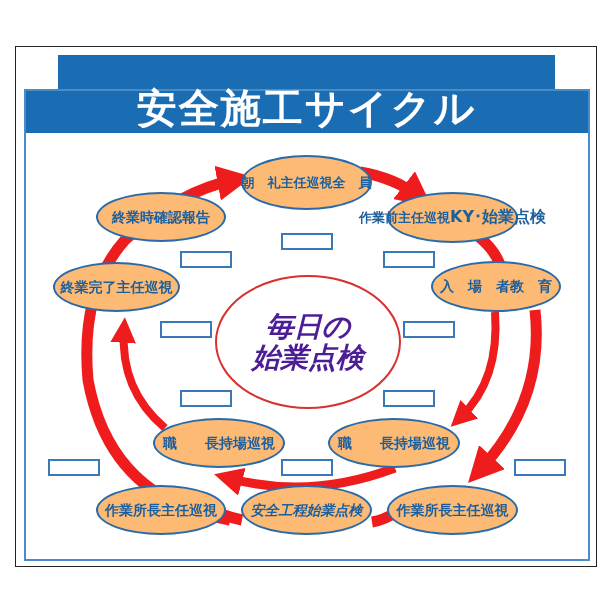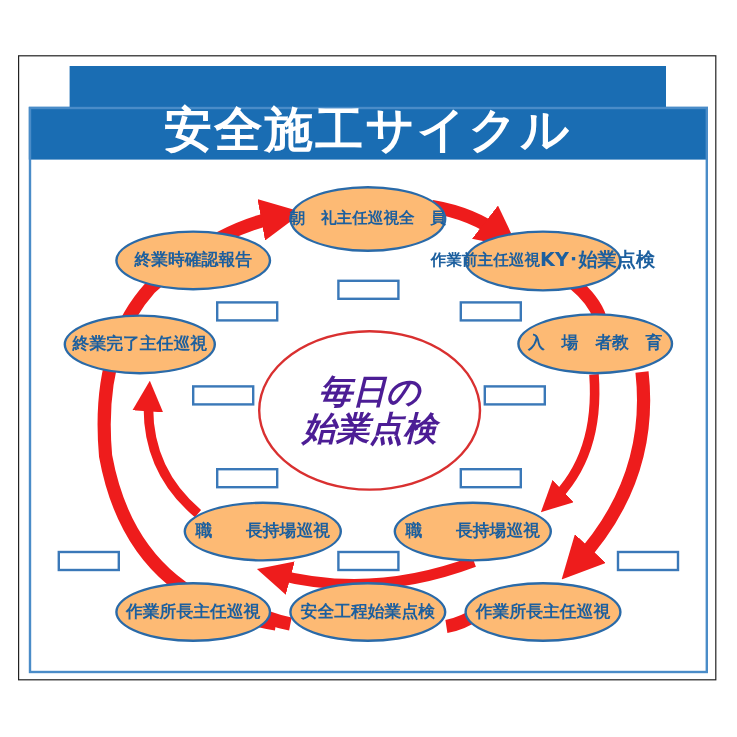--- a/index.html
+++ b/index.html
@@ -82,21 +82,21 @@
   <span>教　育</span>
 </div>
 <div class="node n14" style="left:328px;top:418px;width:132px;height:50px;">
   <span>職　　長</span>
   <span>持場巡視</span>
 </div>
 <div class="node n14" style="left:387px;top:485px;width:131px;height:50px;">
   <span>作業所長</span>
   <span>主任巡視</span>
 </div>
-<div class="node n14" style="left:241px;top:485px;width:131px;height:50px;">
+<div class="node n14" style="left:241px;top:485px;width:131px;height:50px;font-style:italic;">
   <span>安全工程</span>
   <span>始業点検</span>
 </div>
 <div class="node n14" style="left:96px;top:485px;width:130px;height:50px;">
   <span>作業所長</span>
   <span>主任巡視</span>
 </div>
 <div class="node n14" style="left:153px;top:418px;width:132px;height:50px;">
   <span>職　　長</span>
   <span>持場巡視</span>

